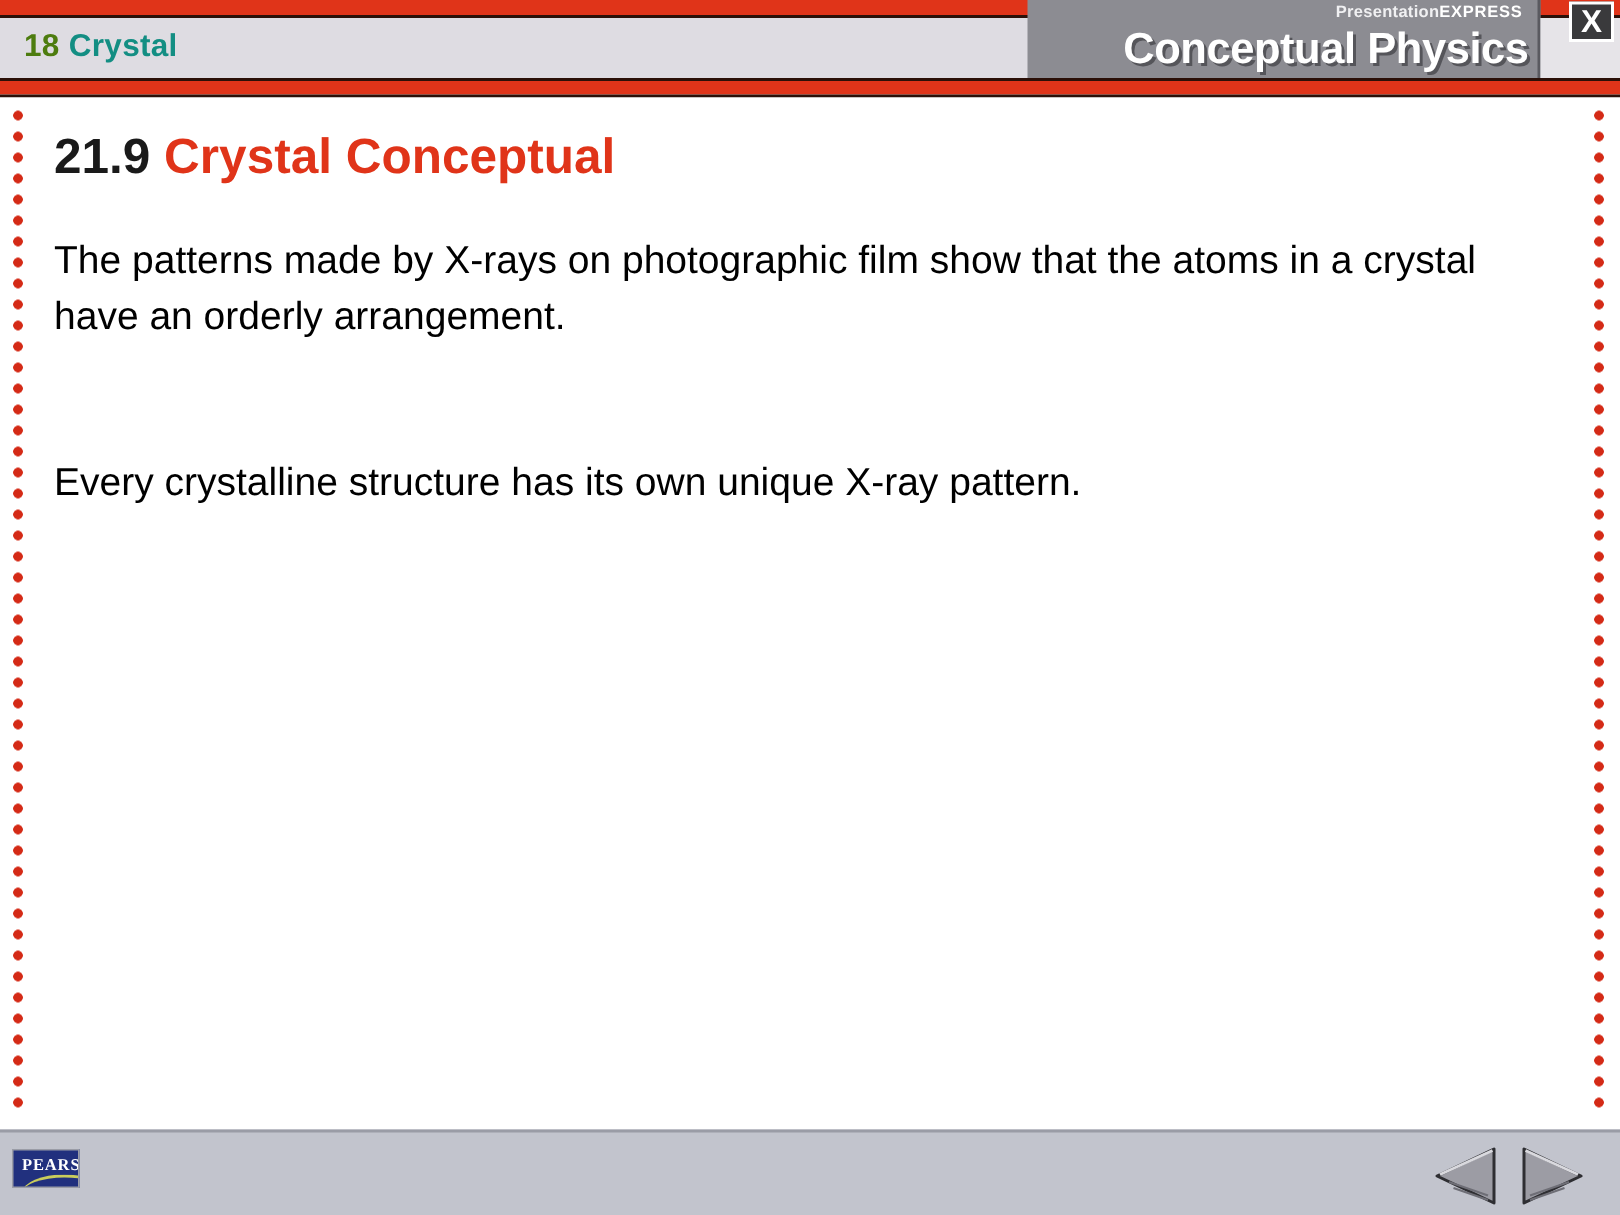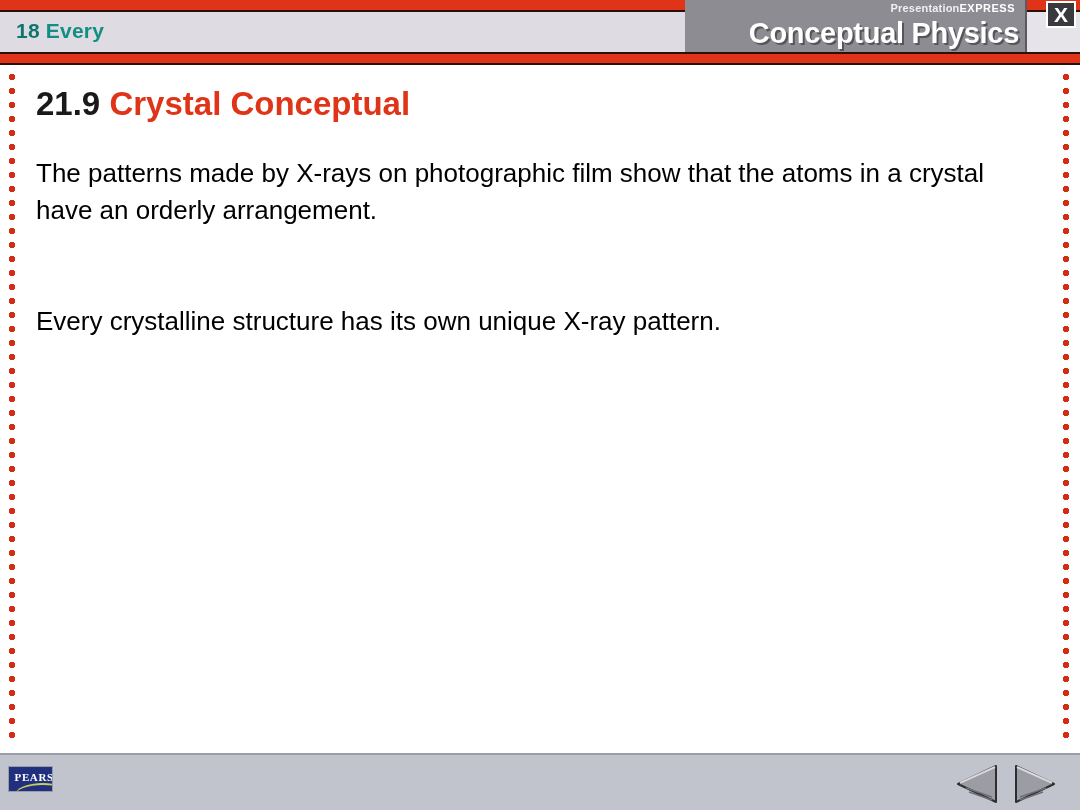--- a/index.html
+++ b/index.html
@@ -60,21 +60,21 @@
   }
 
   .chapter-label {
     position: absolute;
     left: 16px; top: 19px;
     font-size: 21px;
     font-weight: bold;
     letter-spacing: 0.2px;
     white-space: nowrap;
   }
-  .chapter-num { color: #0f766e; }
+  .chapter-num { color: #4d7c0f; }
   .chapter-name { color: #138E83; }
 
   
   .brand-panel {
     position: absolute;
     left: 685px; top: 0px;
     width: 340px; height: 52px;
     background: #8C8C92;
     border-right: 2px solid #5a5a60;
     overflow: hidden;
@@ -224,21 +224,21 @@
 </head>
 <body>
 
 <div class="topbar">
   <div class="topbar-redtop"></div>
   <div class="topbar-rule-top"></div>
   <div class="topbar-band"></div>
 
   <div class="chapter-label">
     <span class="chapter-num">18</span>
-    <span class="chapter-name">Every</span>
+    <span class="chapter-name">Crystal</span>
   </div>
 
   <div class="brand-panel">
     <div class="brand-line1">
       <span class="pres">Presentation</span><span class="expr">EXPRESS</span>
     </div>
     <div class="brand-line2">Conceptual Physics</div>
   </div>
 
   <div class="panel-white"></div>

